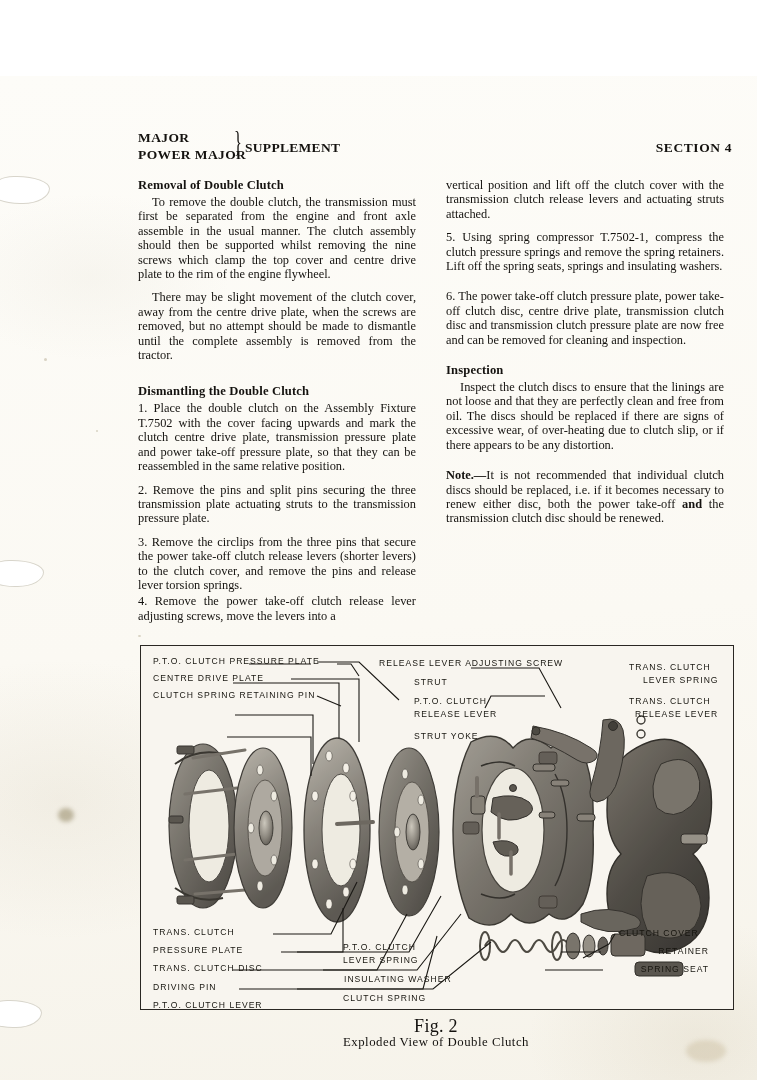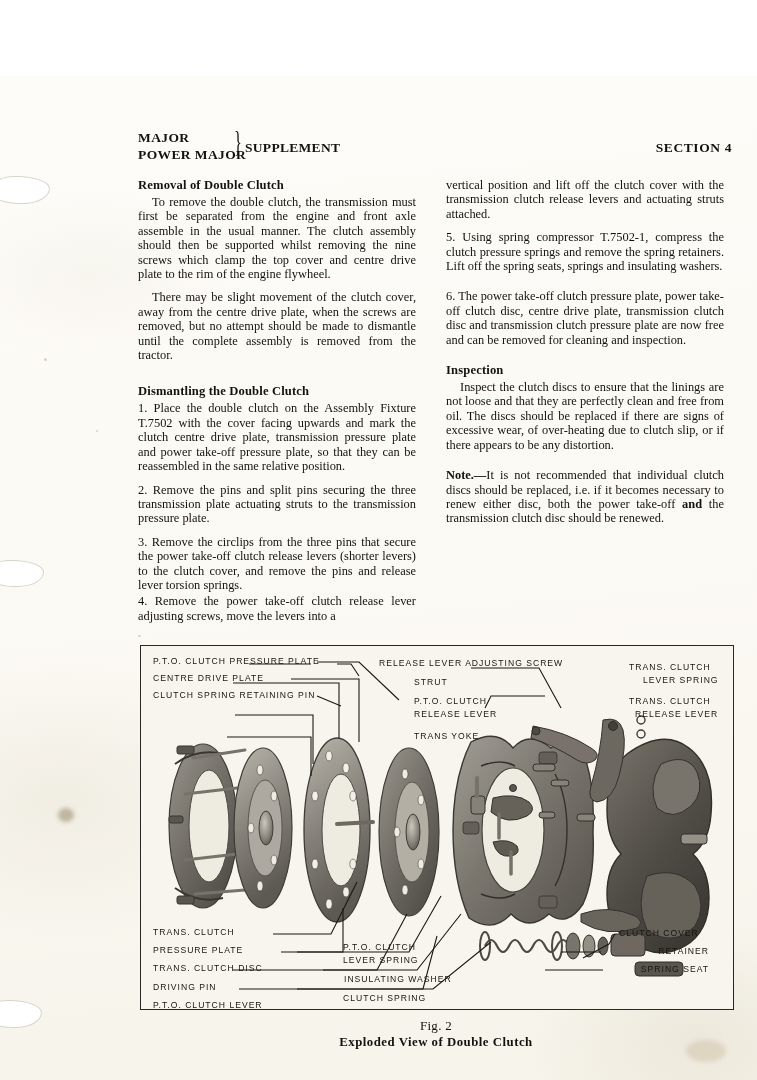--- a/index.html
+++ b/index.html
@@ -175,27 +175,27 @@
   }
 
   
   .caption {
     position: absolute;
     left: 140px; top: 1018px;
     width: 592px;
     text-align: center;
   }
   .cap-fig {
-    font-size: 13px;
+    font-size: 18px;
     line-height: 16px;
     letter-spacing: 0.3px;
   }
   .cap-title {
     font-size: 12.8px;
-    font-weight: bold;
+    font-weight: normal;
     letter-spacing: 0.5px;
     line-height: 16px;
   }
 </style>
 </head>
 <body>
 
 <div id="page">
 
   <div class="scan-top-band"></div>
@@ -441,21 +441,21 @@
       </svg>
 
       <div class="callout" style="left:12px; top:10px;"><span>P.T.O. CLUTCH PRESSURE PLATE</span></div>
       <div class="callout" style="left:12px; top:27px;"><span>CENTRE DRIVE PLATE</span></div>
       <div class="callout" style="left:12px; top:44px;"><span>CLUTCH SPRING RETAINING PIN</span></div>
 
       <div class="callout" style="left:238px; top:12px;"><span>RELEASE LEVER ADJUSTING SCREW</span></div>
       <div class="callout" style="left:273px; top:31px;"><span>STRUT</span></div>
       <div class="callout" style="left:273px; top:50px;"><span>P.T.O. CLUTCH</span></div>
       <div class="callout" style="left:273px; top:63px;"><span>RELEASE LEVER</span></div>
-      <div class="callout" style="left:273px; top:85px;"><span>TRANS YOKE</span></div>
+      <div class="callout" style="left:273px; top:85px;"><span>STRUT YOKE</span></div>
 
       <div class="callout" style="left:488px; top:16px;"><span>TRANS. CLUTCH</span></div>
       <div class="callout" style="left:502px; top:29px;"><span>LEVER SPRING</span></div>
       <div class="callout" style="left:488px; top:50px;"><span>TRANS. CLUTCH</span></div>
       <div class="callout" style="left:494px; top:63px;"><span>RELEASE LEVER</span></div>
 
       <div class="callout" style="left:12px; top:281px;"><span>TRANS. CLUTCH</span></div>
       <div class="callout" style="left:12px; top:299px;"><span>PRESSURE PLATE</span></div>
       <div class="callout" style="left:12px; top:317px;"><span>TRANS. CLUTCH DISC</span></div>
       <div class="callout" style="left:12px; top:336px;"><span>DRIVING PIN</span></div>

